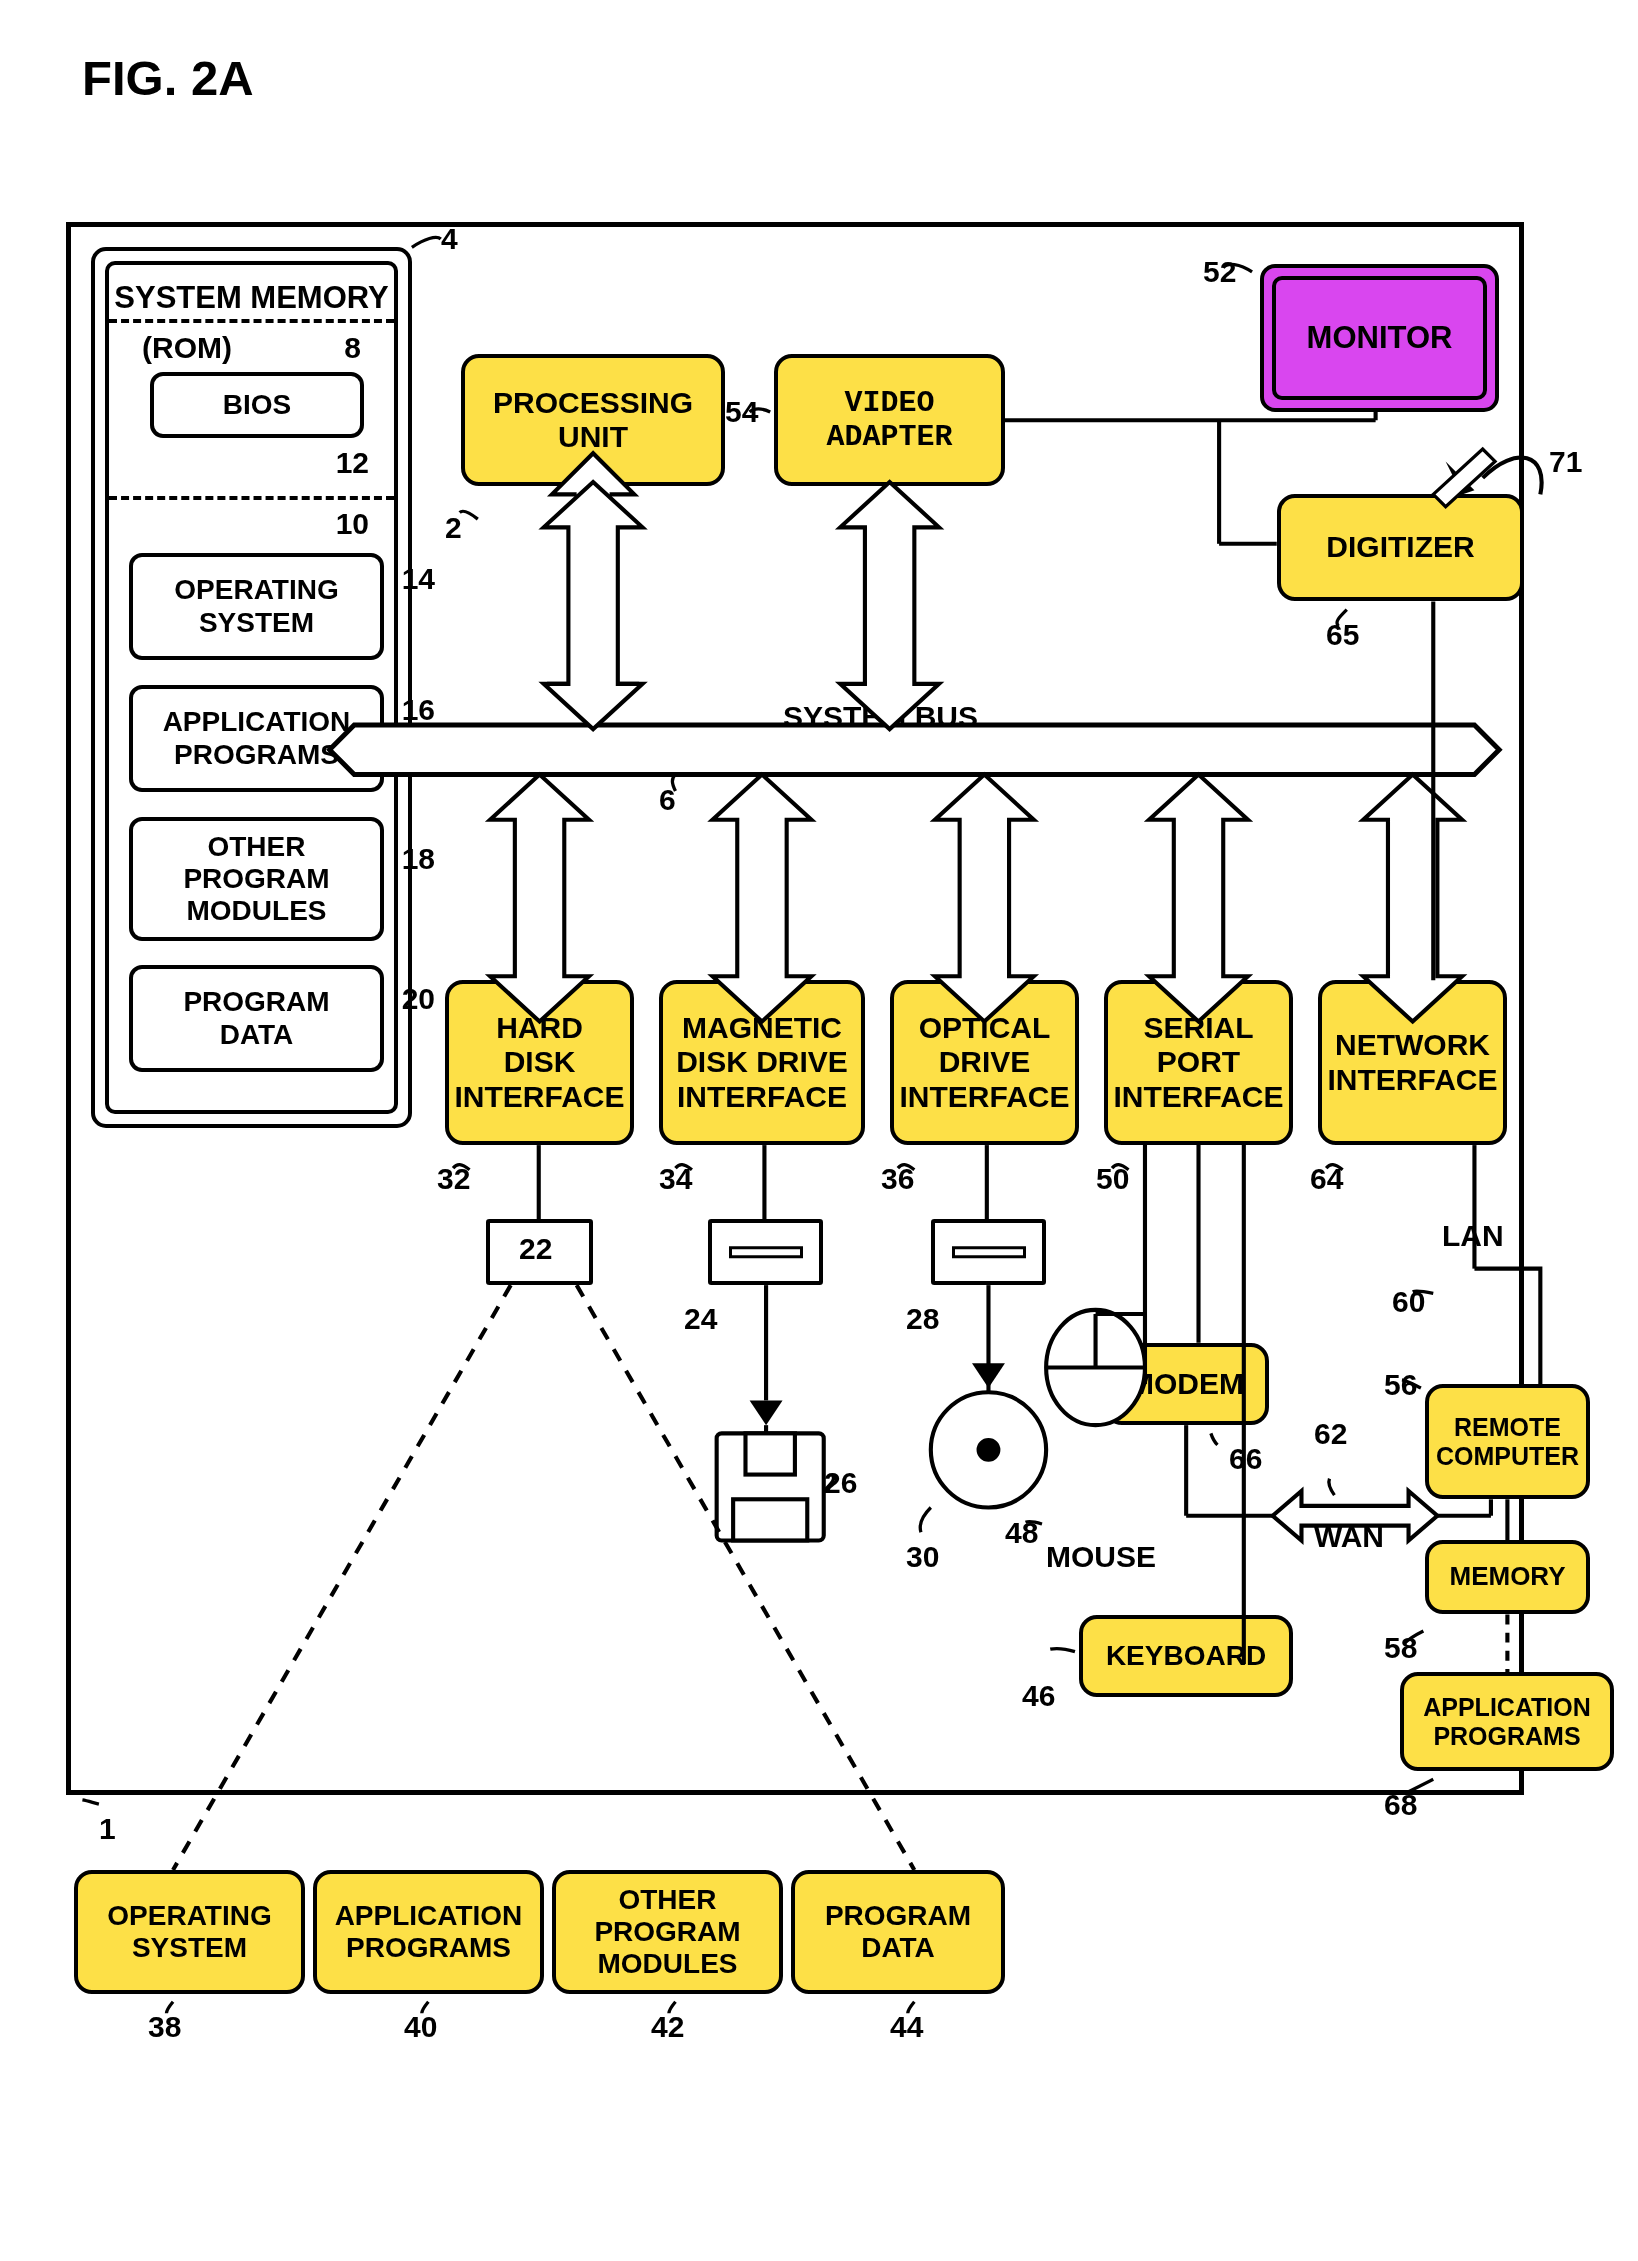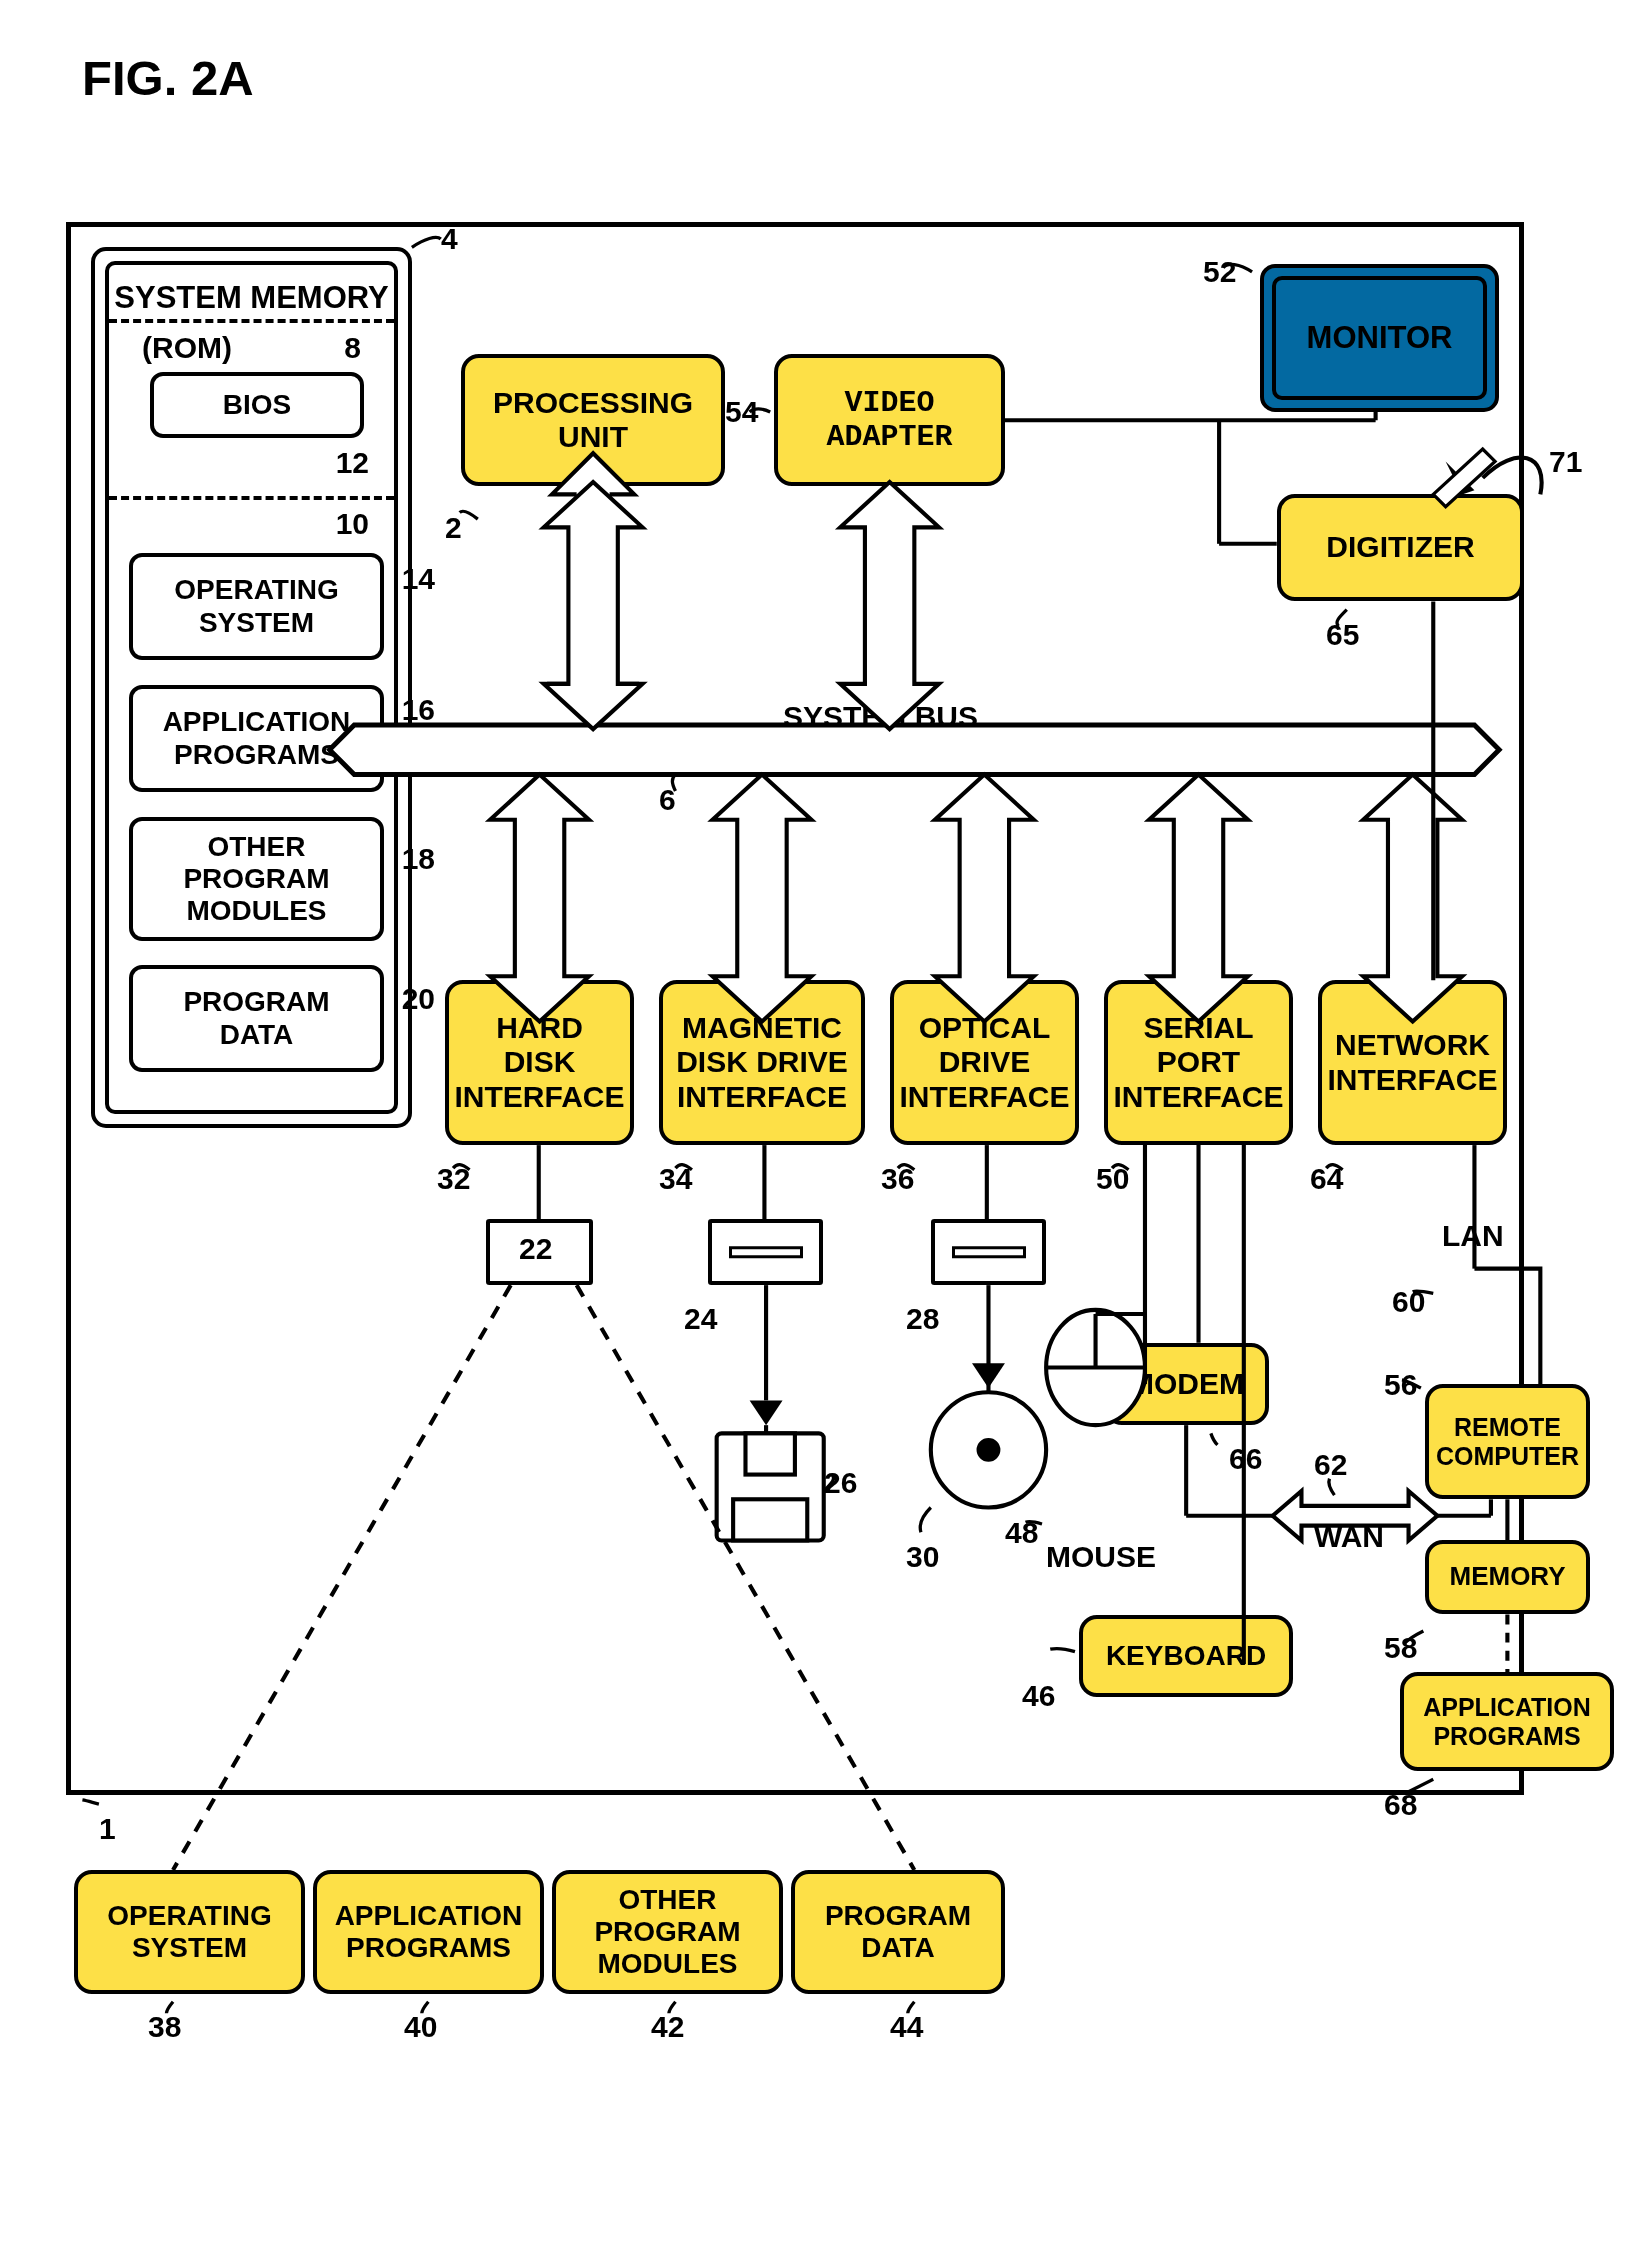--- a/index.html
+++ b/index.html
@@ -25,21 +25,21 @@
     text-align: center;
     font-weight: bold;
     font-size: 30px;
     line-height: 1.15;
     padding: 5px;
   }
   .dbox {
     position: absolute;
     border: 4.1px solid #000;
     border-radius: 15px;
-    background: #0369a1;
+    background: #d946ef;
   }
   .dbox-inner {
     position: absolute;
     left: 8.2px; top: 8.2px; right: 8.2px; bottom: 8.2px;
     border: 4.1px solid #000;
     border-radius: 10px;
     display: flex;
     align-items: center;
     justify-content: center;
     font-weight: bold;
@@ -223,21 +223,21 @@
   </div>
   <div class="small-num" style="left:873px; top:1269px;">28</div>
 
   <div class="box" style="left:1071px; top:1310px; width:165px; height:82px;">MODEM</div>
   <div class="small-num" style="left:1170px; top:1409px;margin-left:26px;">66</div>
 
   <div class="lbl" style="left:1409px; top:1186px;">LAN</div>
   <div class="small-num" style="left:1359px; top:1252px;">60</div>
 
   <div class="lbl" style="left:1281px; top:1487px;">WAN</div>
-  <div class="small-num" style="left:1281px; top:1415px;">62</div>
+  <div class="small-num" style="left:1281px; top:1384px;">62</div>
 
   <div class="box wordwrap" style="left:1392px; top:1351px; width:165px; height:115px; white-space:pre-line; font-size:25px;">REMOTE
 COMPUTER</div>
   <div class="small-num" style="left:1351px; top:1335px;">56</div>
 
   <div class="box" style="left:1392px; top:1507px; width:165px; height:74px; font-size:26px;">MEMORY</div>
   <div class="small-num" style="left:1351px; top:1598px;">58</div>
 
   <div class="box wordwrap" style="left:1367px; top:1639px; width:214px; height:99px; white-space:pre-line; font-size:25px;">APPLICATION
 PROGRAMS</div>

